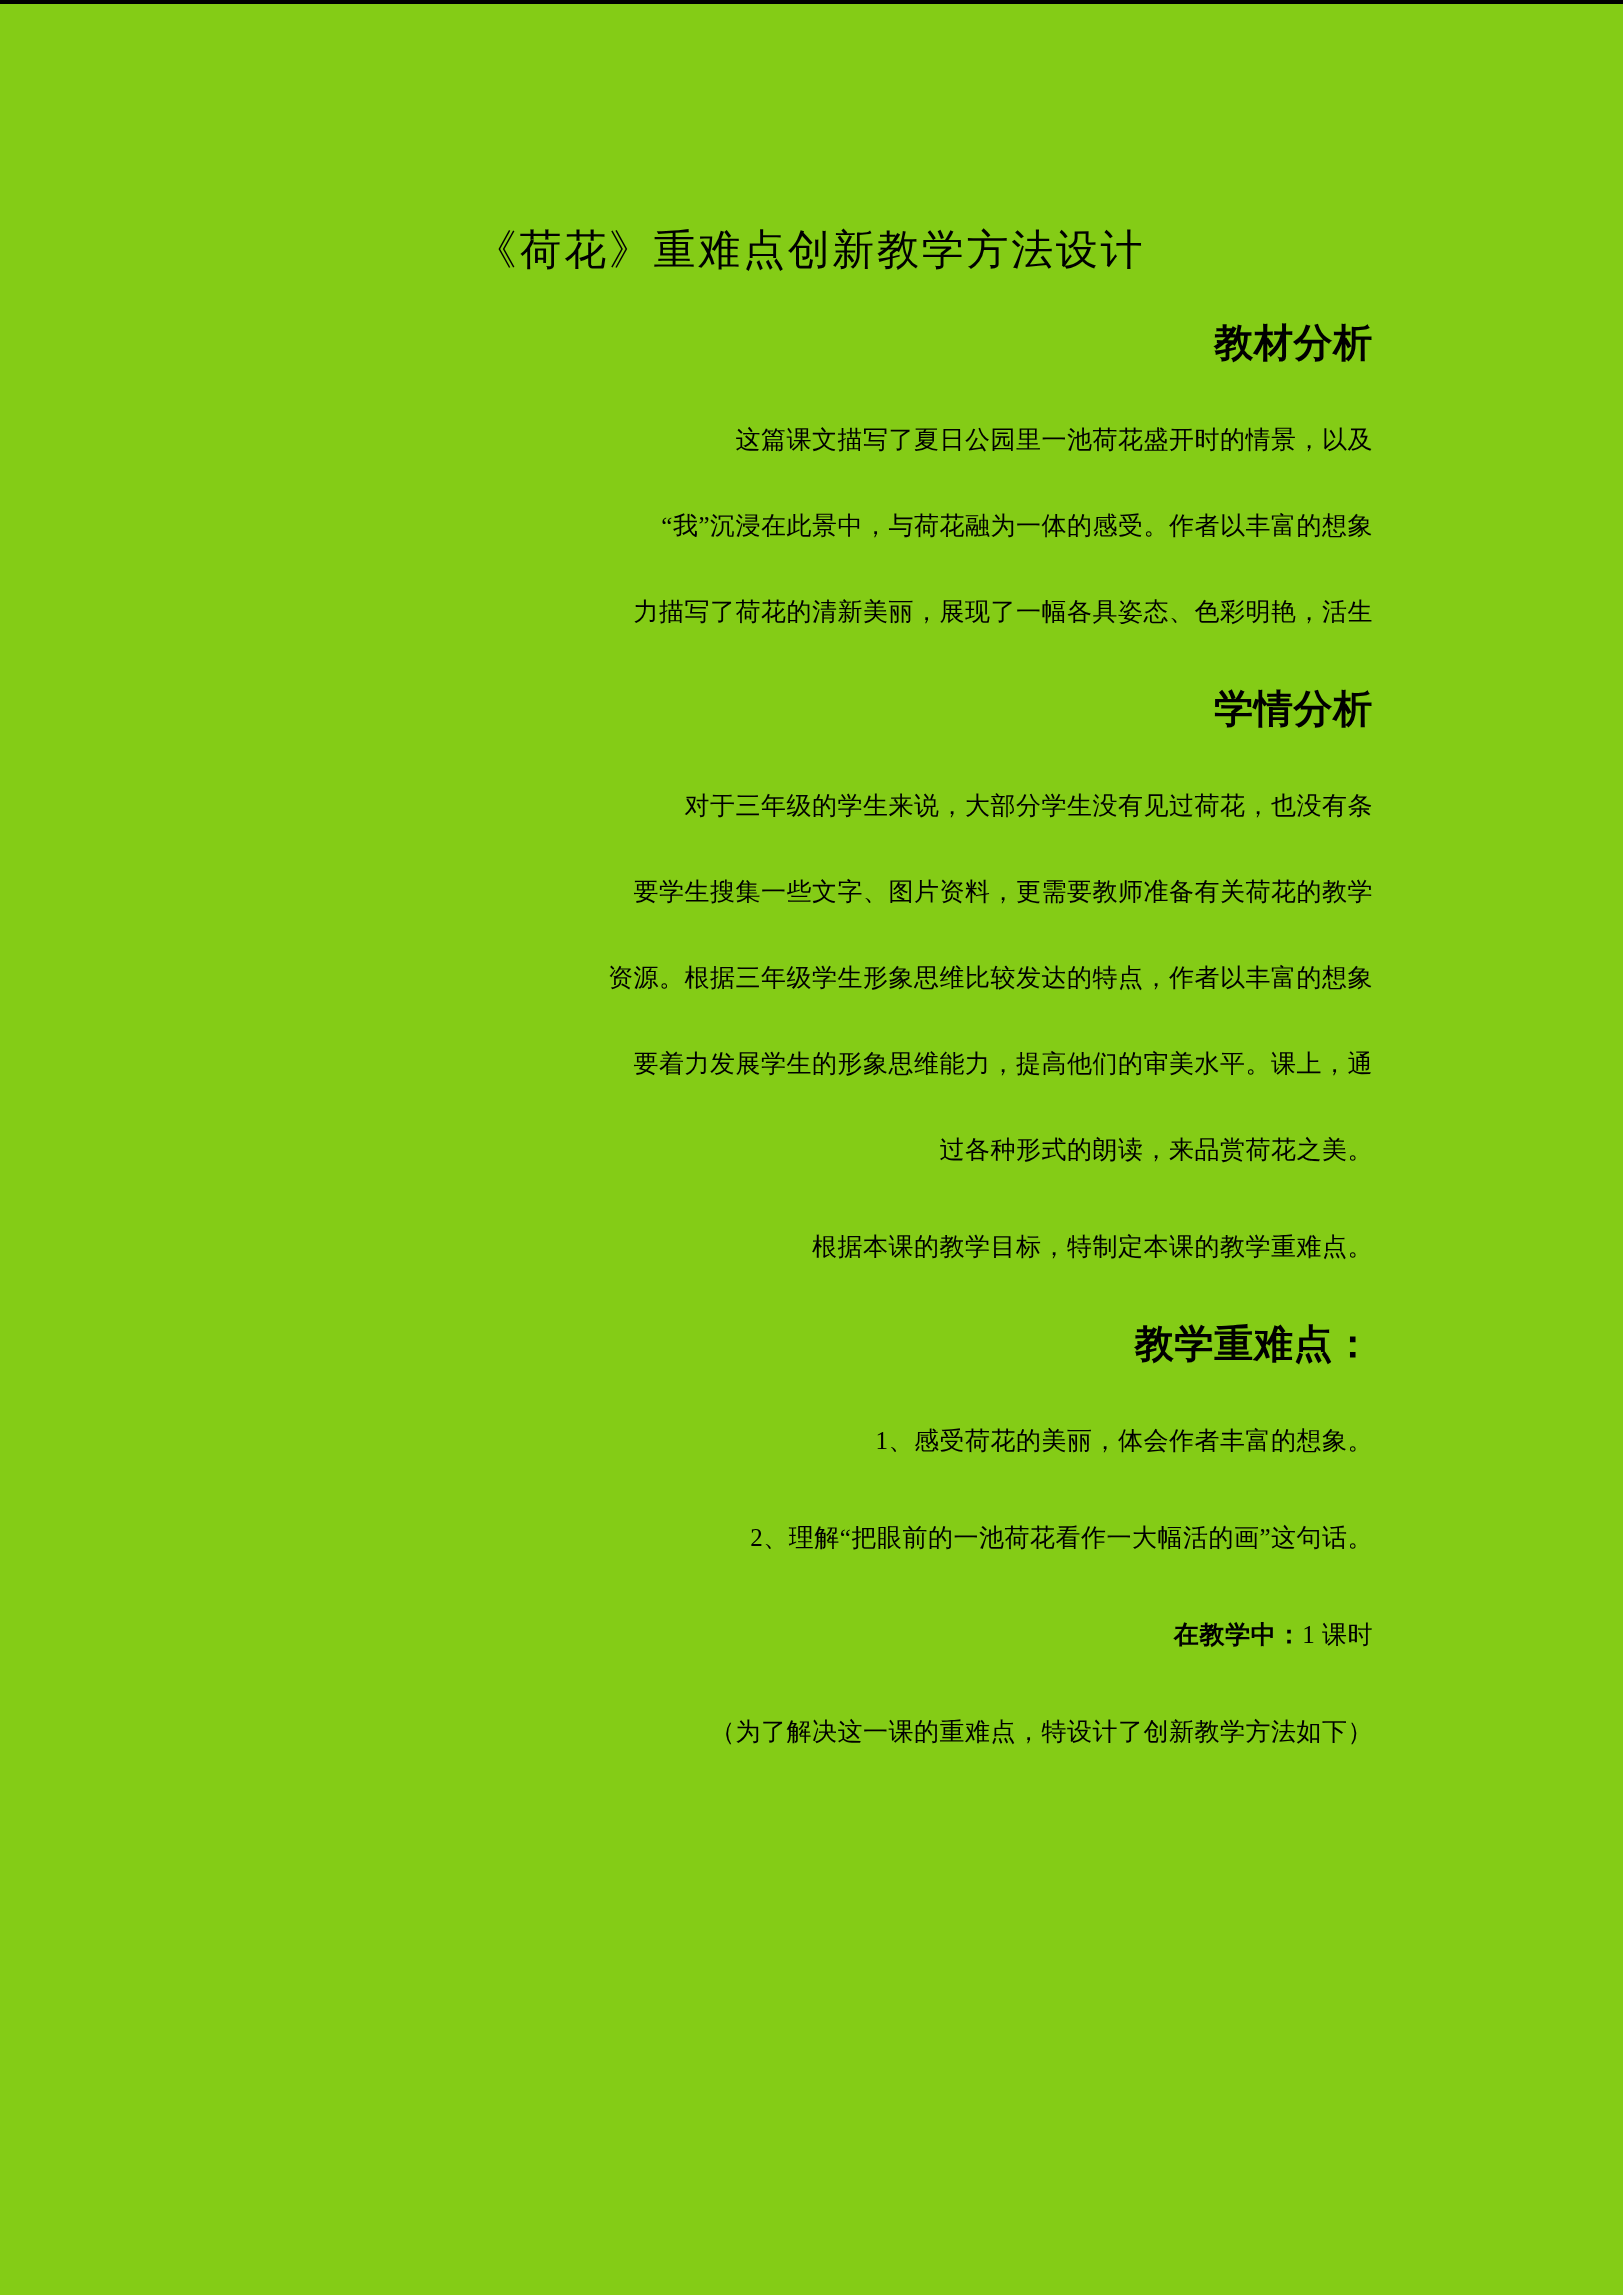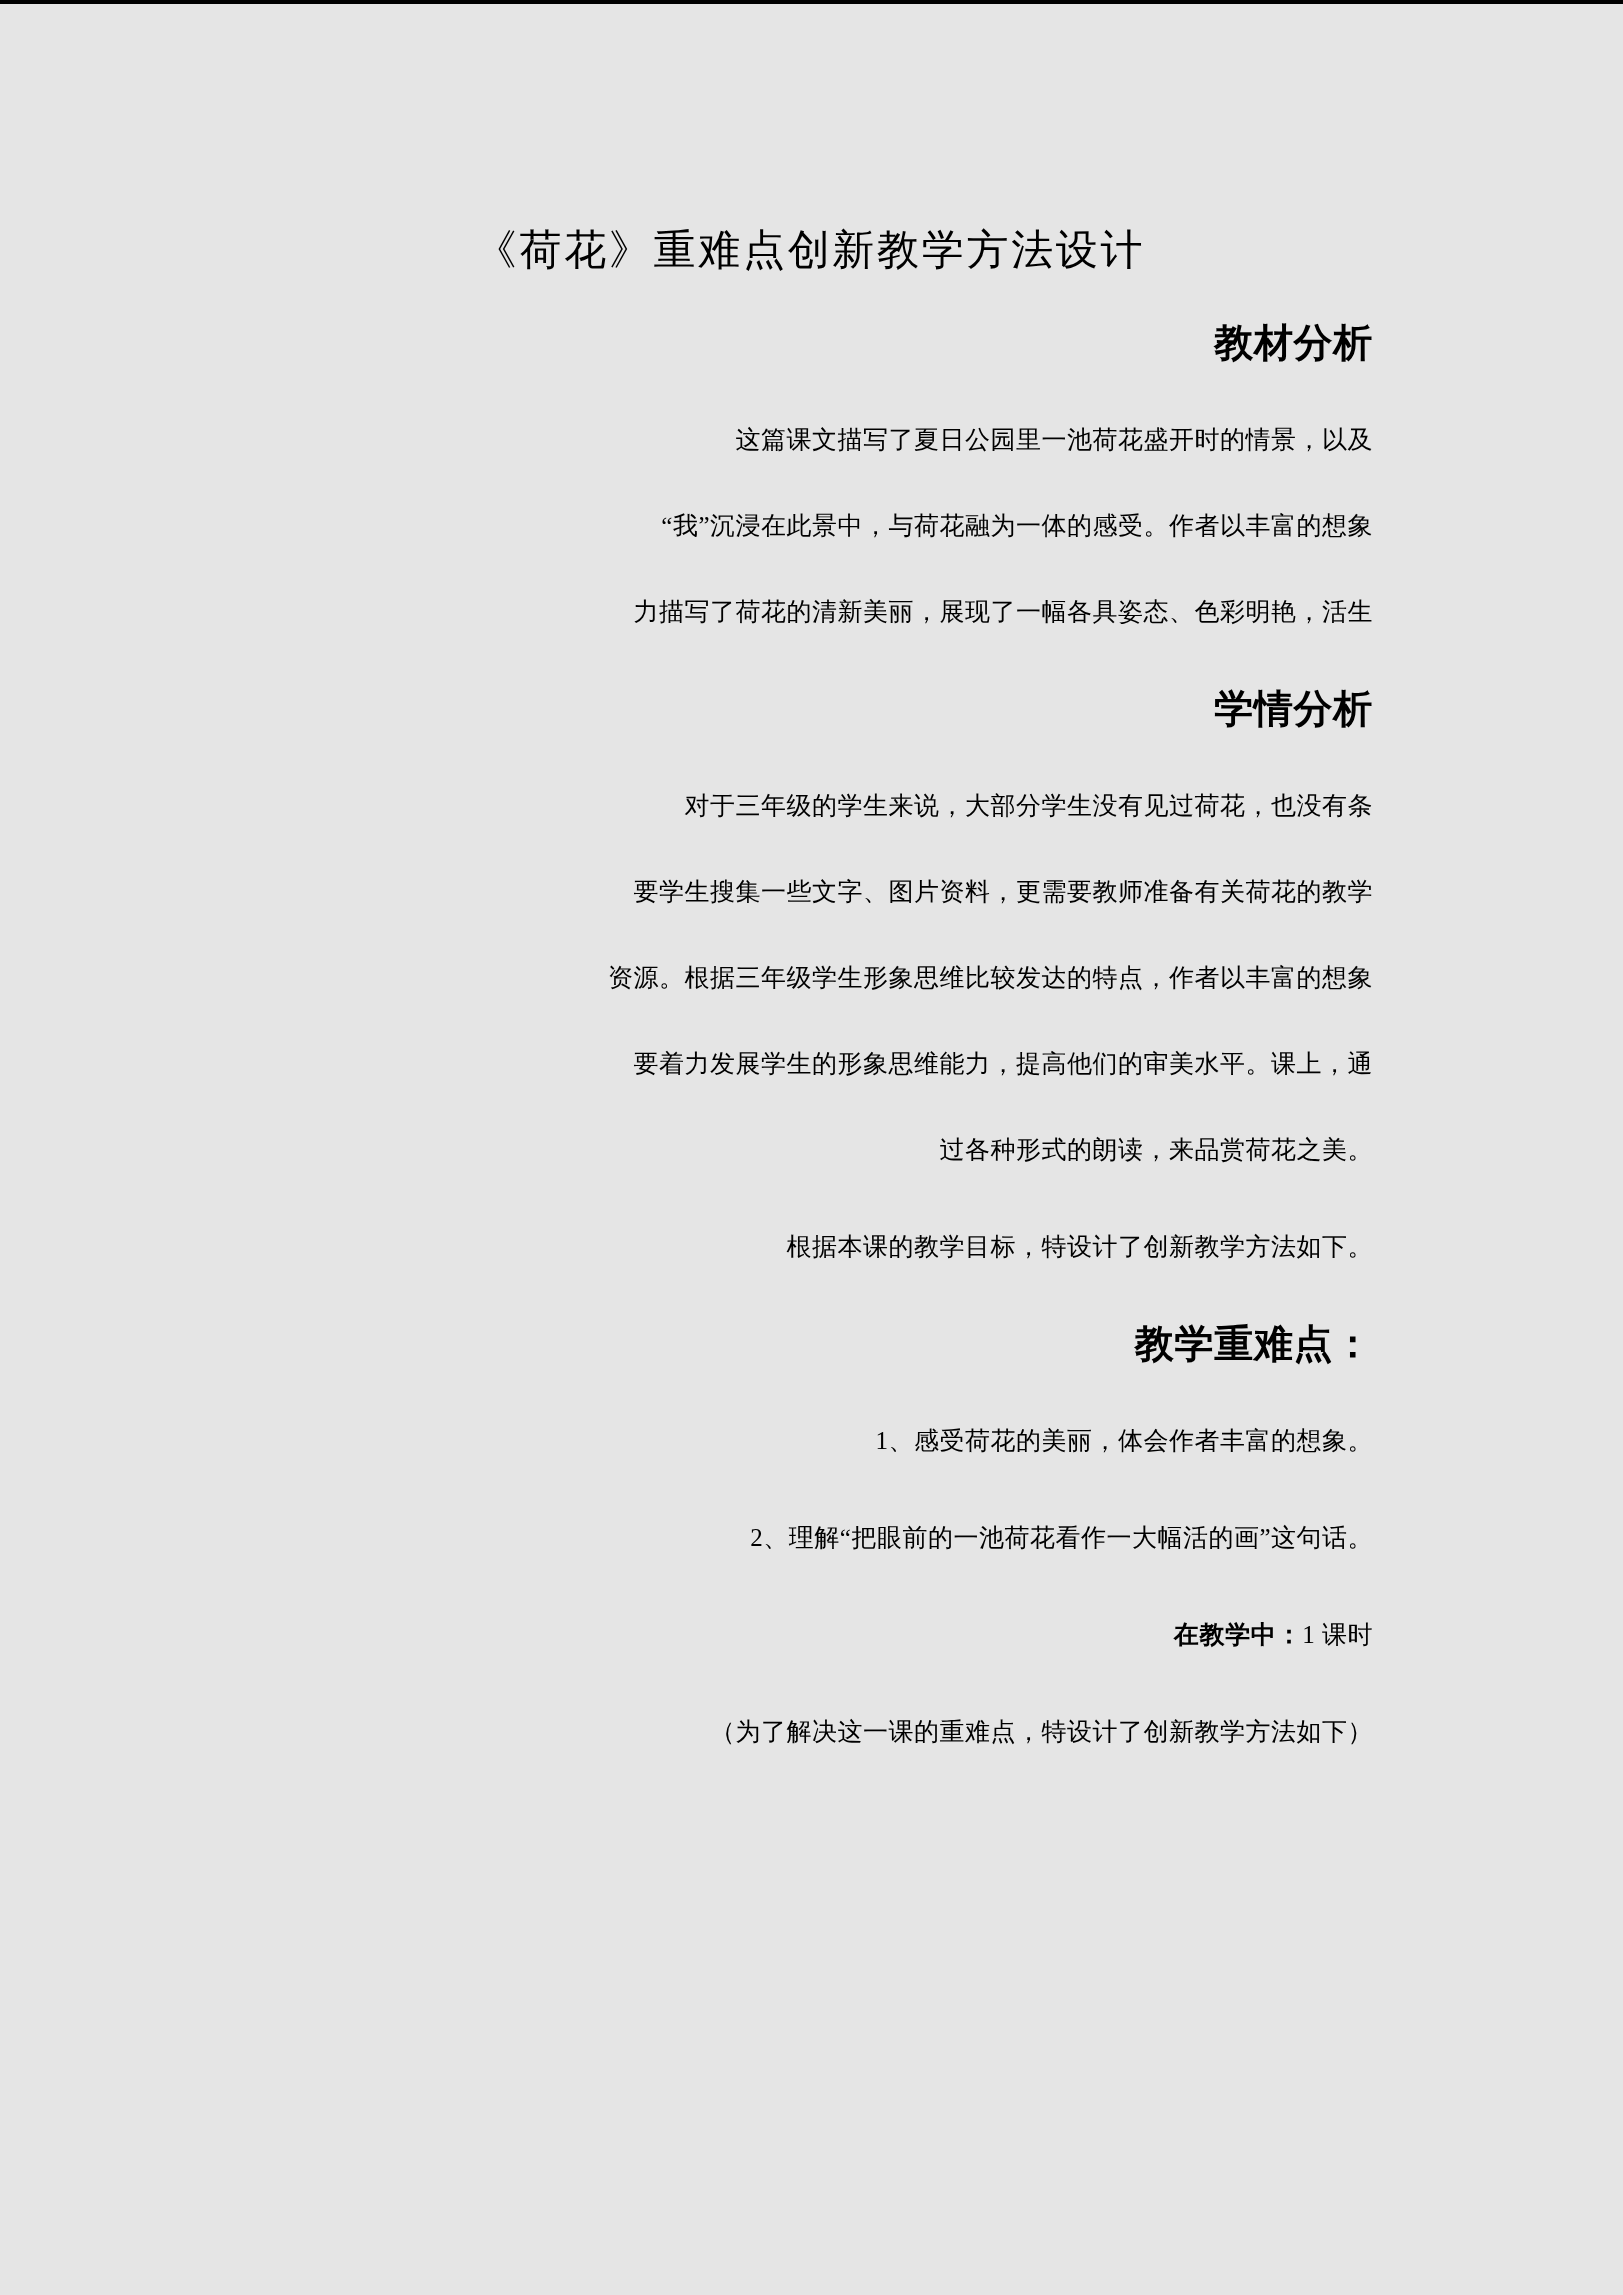--- a/index.html
+++ b/index.html
@@ -4,21 +4,21 @@
 <style>
   html, body {
     margin: 0;
     padding: 0;
     background: #888;
   }
   .page {
     position: relative;
     width: 1623px;
     height: 2295px;
-    background: #e5e5e5;
+    background: #84cc16;
     font-family: "Liberation Serif", "DejaVu Serif", serif;
     color: #000000;
     overflow: hidden;
   }
   .top-bar {
     position: absolute;
     top: 0;
     left: 0;
     width: 1623px;
     height: 4.1px;
@@ -79,21 +79,21 @@
     <h2 class="heading">学情分析</h2>
 
     <div class="para">
       <p class="line indent">对于三年级的学生来说，大部分学生没有见过荷花，也没有条</p>
       <p class="line">要学生搜集一些文字、图片资料，更需要教师准备有关荷花的教学</p>
       <p class="line">资源。根据三年级学生形象思维比较发达的特点，作者以丰富的想象</p>
       <p class="line">要着力发展学生的形象思维能力，提高他们的审美水平。课上，通</p>
       <p class="line">过各种形式的朗读，来品赏荷花之美。</p>
     </div>
 
-    <p class="line single indent">根据本课的教学目标，特设计了创新教学方法如下。</p>
+    <p class="line single indent">根据本课的教学目标，特制定本课的教学重难点。</p>
 
     <h2 class="heading">教学重难点：</h2>
 
     <p class="line single">1、感受荷花的美丽，体会作者丰富的想象。</p>
 
     <p class="line single">2、理解“把眼前的一池荷花看作一大幅活的画”这句话。</p>
 
     <p class="line single kv"><span class="label">在教学中：</span><span>1 课时</span></p>
 
     <p class="line single note-line">（为了解决这一课的重难点，特设计了创新教学方法如下）</p>

